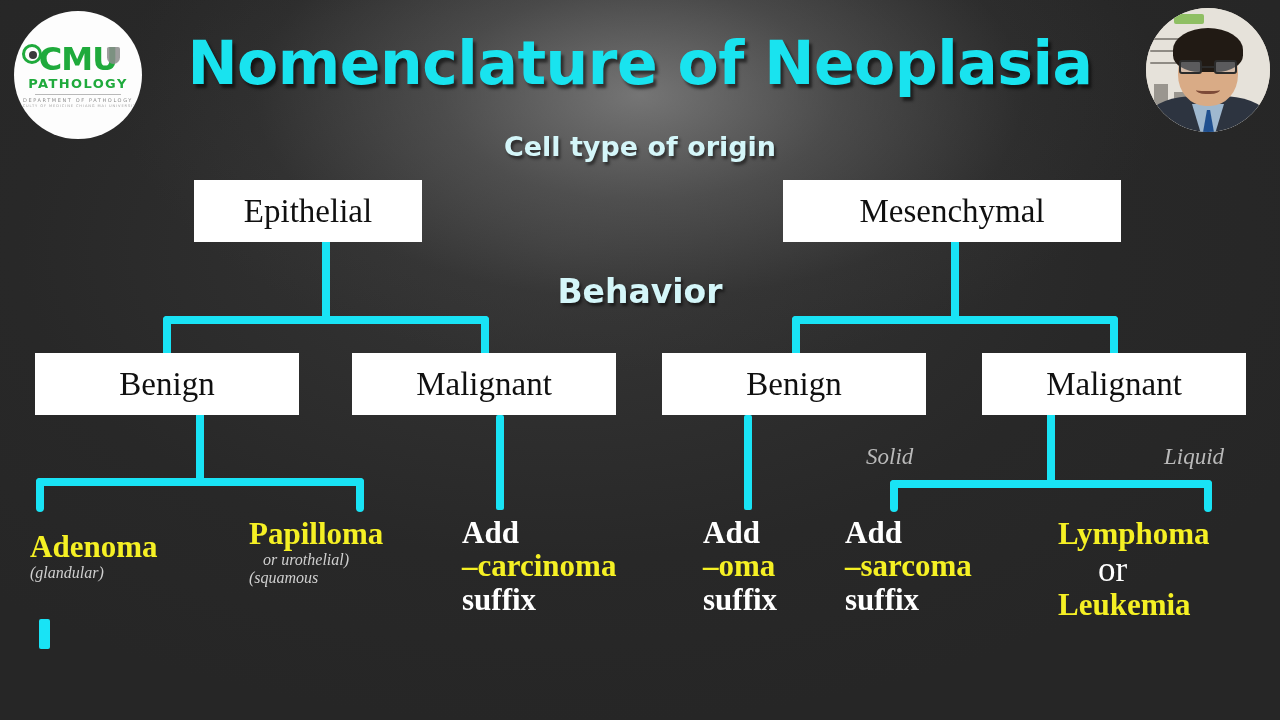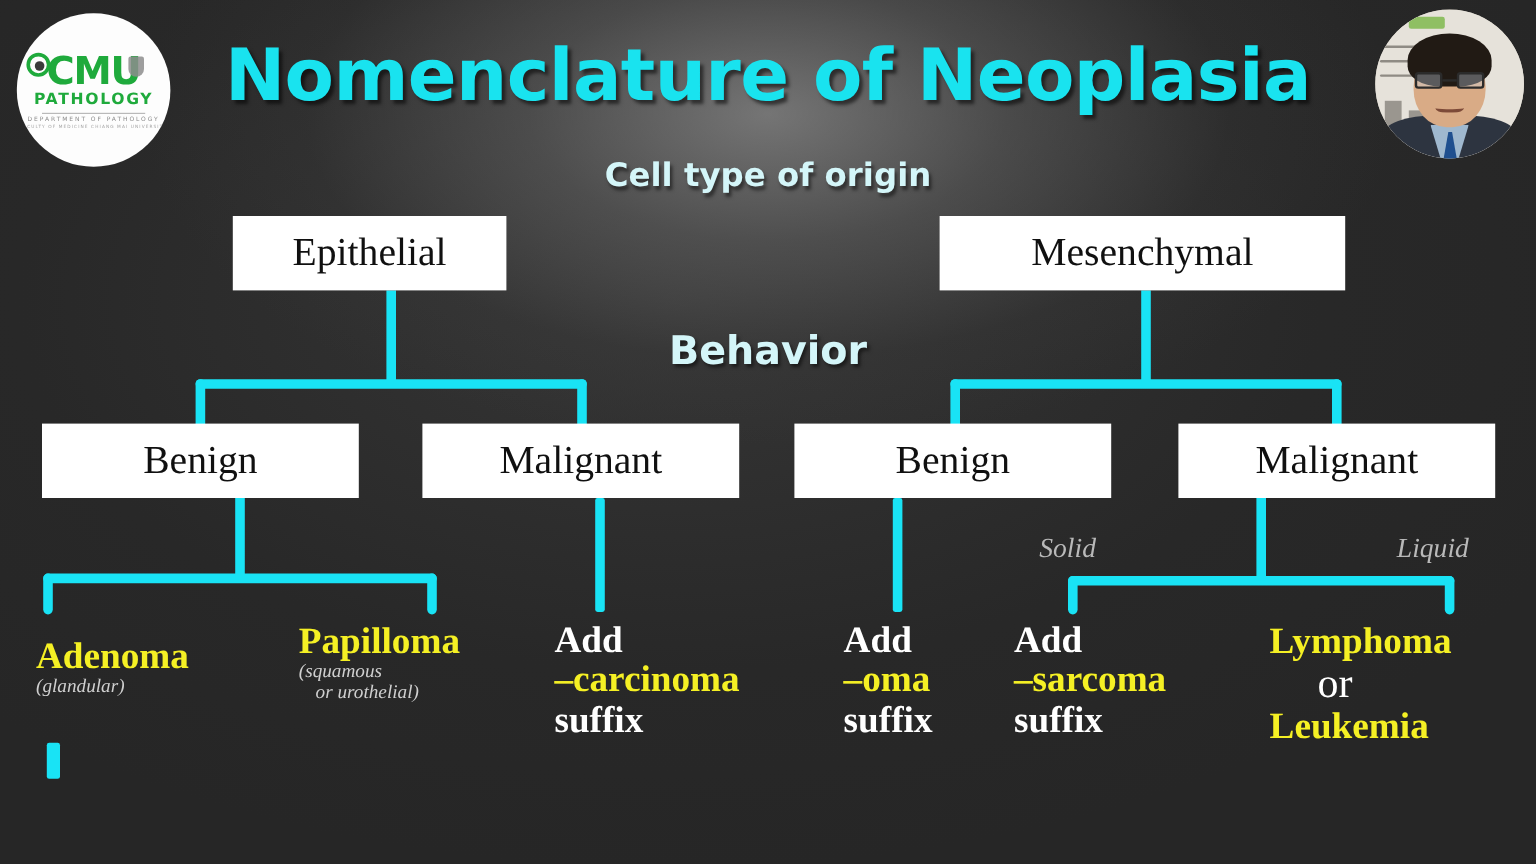--- a/index.html
+++ b/index.html
@@ -252,22 +252,22 @@
   <div class="sidelabel" style="left:1164px; top:444px;">Liquid</div>
 
   <div class="leaf" style="left:30px; top:488px;margin-top:43px;">
     <div class="term">Adenoma</div>
     <div class="paren">(glandular)</div>
   </div>
   <div class="conn" style="left:39px; top:619px; width:11px; height:30px; border-radius:2px;"></div>
 
   <div class="leaf" style="left:249px; top:518px;">
     <div class="term">Papilloma</div>
+    <div class="paren" style="margin-left:14px;">or urothelial)</div>
     <div class="paren">(squamous</div>
-    <div class="paren" style="margin-left:14px;">or urothelial)</div>
   </div>
 
   <div class="leaf" style="left:462px; top:516px;">
     <div class="plain">Add</div>
     <div class="term">–carcinoma</div>
     <div class="plain">suffix</div>
   </div>
 
   <div class="leaf" style="left:703px; top:516px;">
     <div class="plain">Add</div>

